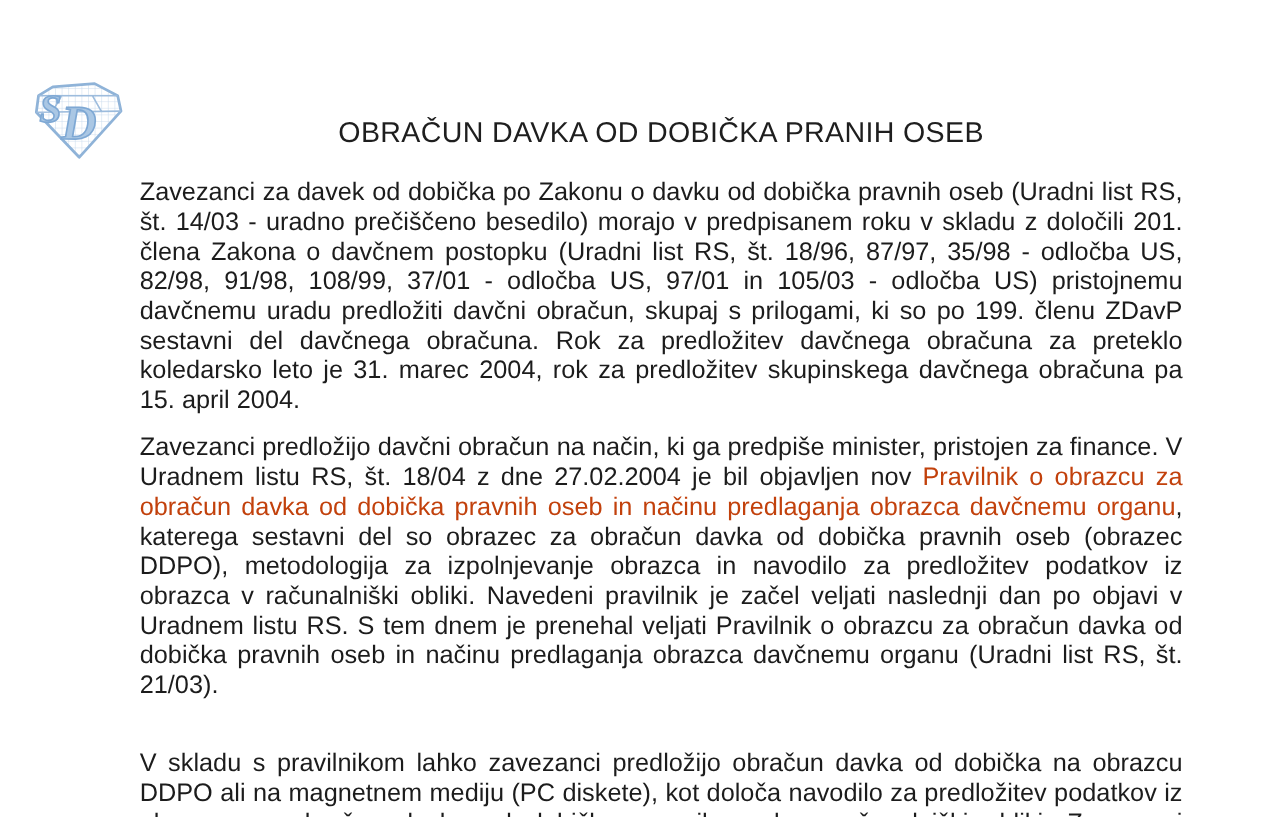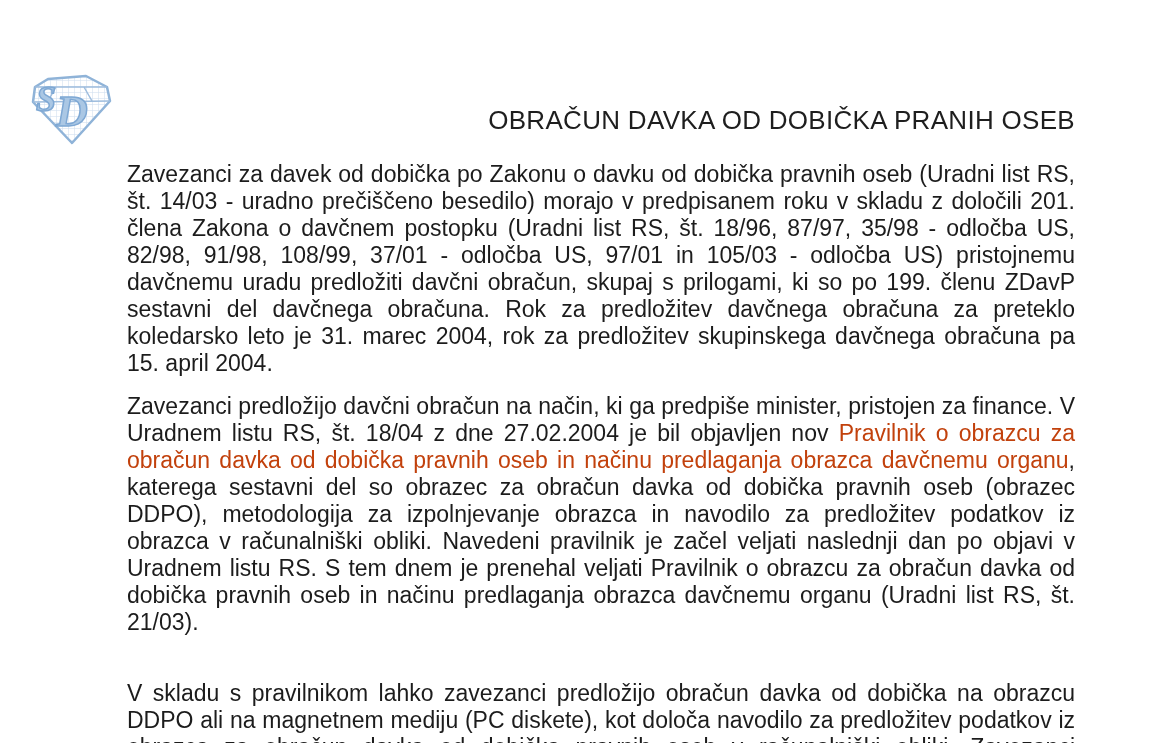--- a/index.html
+++ b/index.html
@@ -19,21 +19,21 @@
     top: 74px;
     width: 88px;
     height: 72px;
   }
   .page-title {
     position: absolute;
     left: 127px;
     top: 105px;
     width: 948px;
     margin: 0;
-    text-align: right;
+    text-align: center;
     font-size: 26px;
     font-weight: 400;
     letter-spacing: 0.3px;
     color: #1e1e1e;
     white-space: nowrap;
   }
   .body-text {
     position: absolute;
     left: 127px;
     top: 161px;

